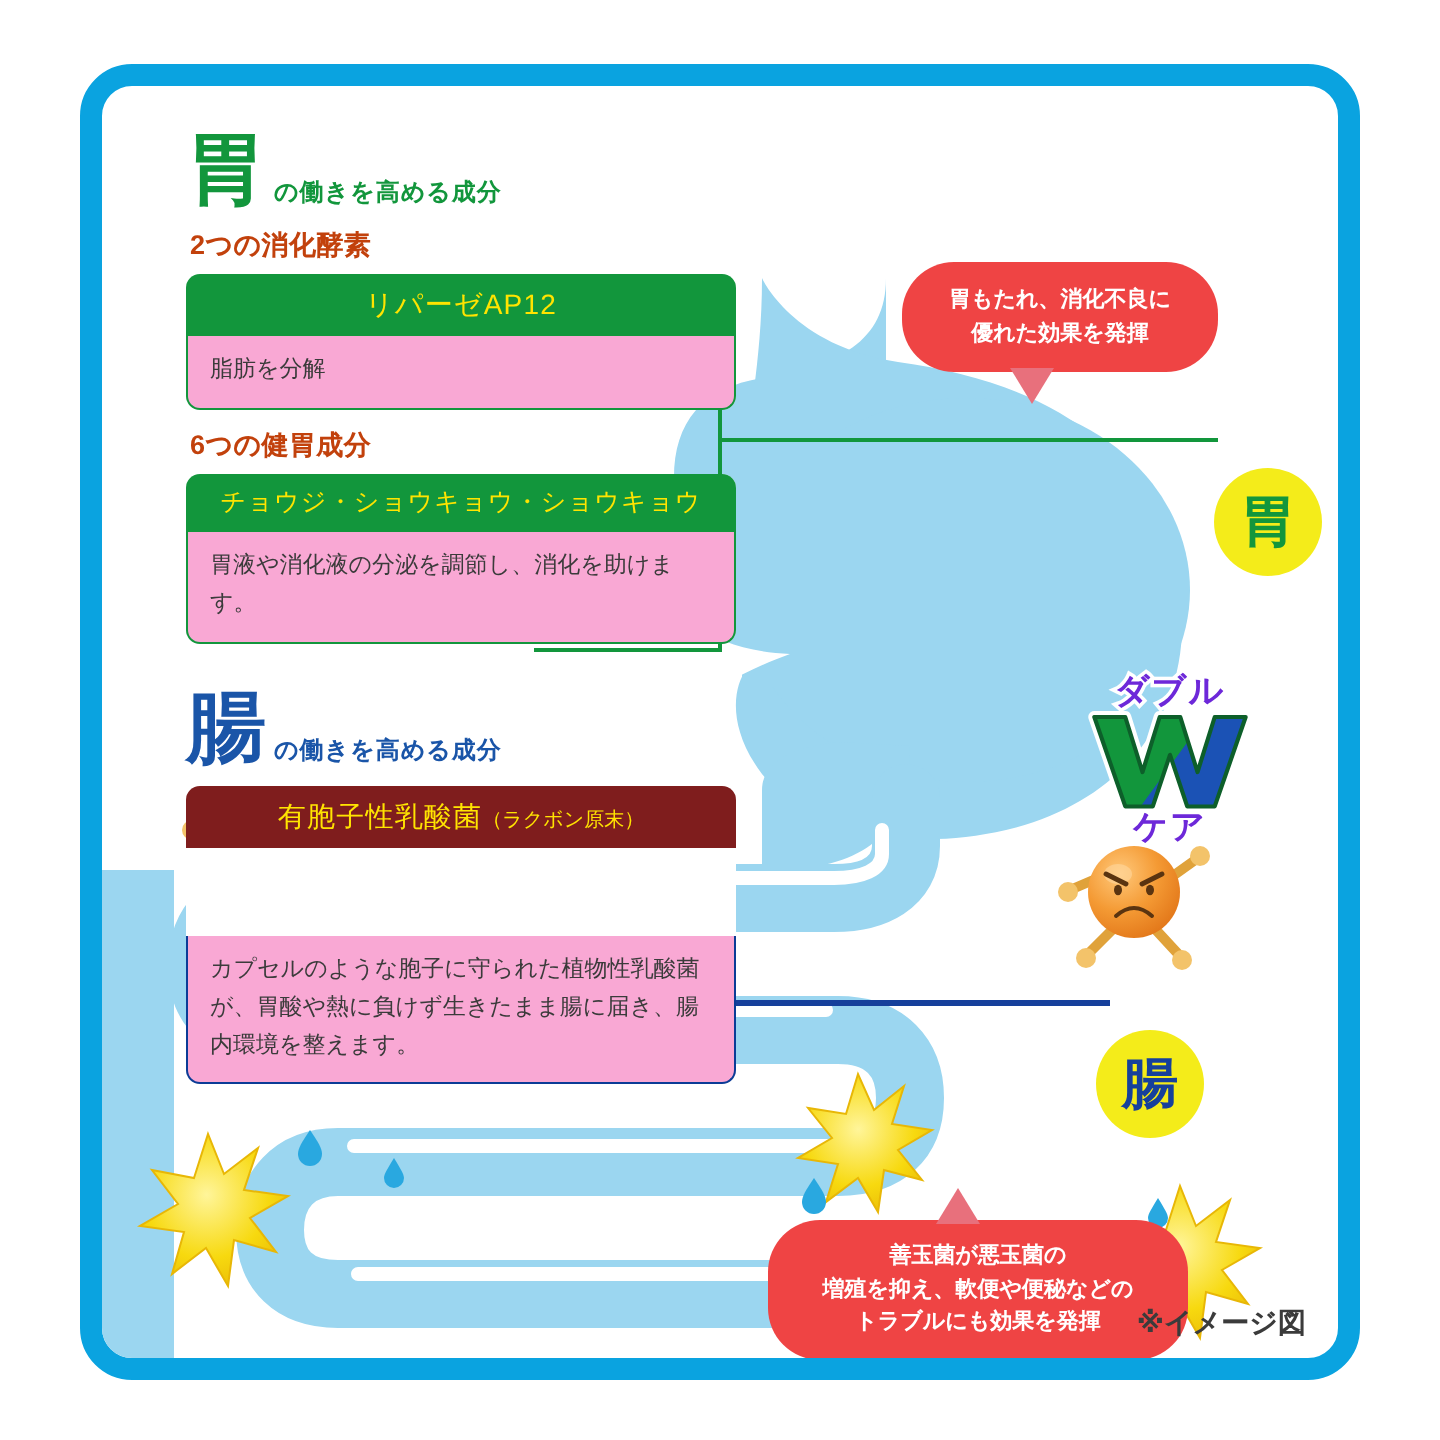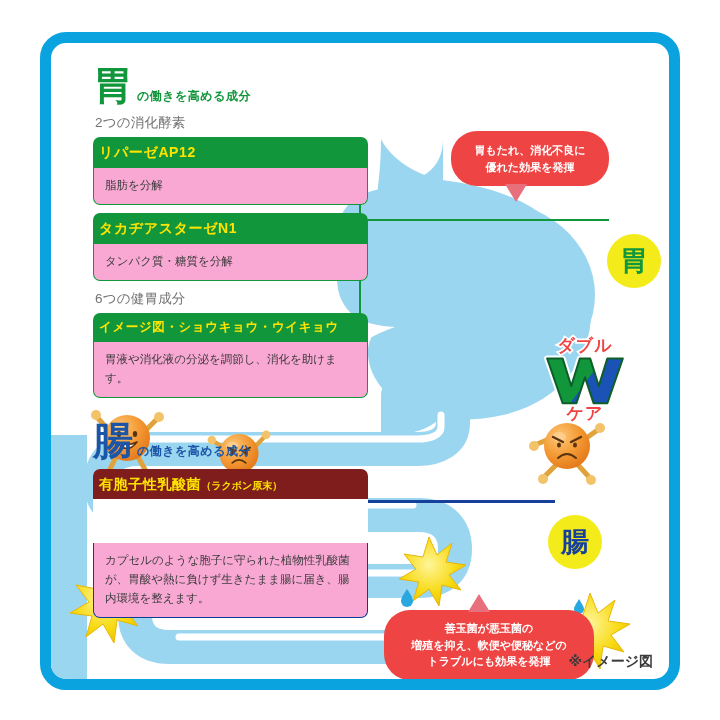--- a/index.html
+++ b/index.html
@@ -67,37 +67,38 @@
     font-weight: bold;
     padding-bottom: 3px;
     margin-left: 5px;
     letter-spacing: 0.5px;
   }
   .green-txt { color: #12963c; }
   .navy-txt  { color: #1a55a8; }
 
   .sub-label {
     font-size: 13.5px;
-    font-weight: normal;
-    color: #737373;
+    font-weight: bold;
+    color: #c2410c;
     margin: 9px 0 5px 2px;
     letter-spacing: 0.2px;
   }
 
   
   .card {
     border-radius: 7px;
     margin-bottom: 8px;
     background: #fff;
     position: relative;
     z-index: 4;
   }
   .card .hd {
     border-radius: 7px 7px 0 0;
-    font-weight: bold;
+    text-align: center;
+    font-weight: normal;
     color: #ffe400;
     padding: 6px 6px 6px;
     font-size: 14px;
     letter-spacing: 0.6px;
     line-height: 1.35;
   }
   .card.green .hd { background: #12963c; }
   .card.navy  .hd { background: #7f1d1d; border-radius: 7px 7px 0 0; }
 
   .card .bd {
@@ -190,21 +191,21 @@
   #wlogo {
     position: absolute;
     left: 491px; top: 294px;
     width: 86px;
     text-align: center;
     z-index: 9;
   }
   #wlogo .cap, #wlogo .foot {
     font-size: 17px;
     font-weight: bold;
-    color: #ef4444;
+    color: #6d28d9;
     letter-spacing: 1px;
     -webkit-text-stroke: 3.5px #ffffff;
     paint-order: stroke fill;
     line-height: 1.05;
   }
   #wlogo .wbox {
     position: relative;
     height: 54px;
     margin: -2px 0;
   }
@@ -387,30 +388,26 @@
         <span class="rest green-txt">の働きを高める成分</span>
       </div>
 
       <div class="sub-label">2つの消化酵素</div>
 
       <div class="card green">
         <div class="hd">リパーゼAP12</div>
         <div class="bd">脂肪を分解</div>
       </div>
 
-      <div class="card green">
-        <div class="hd">タカヂアスターゼN1</div>
-        <div class="bd">タンパク質・糖質を分解</div>
-      </div>
 
       <div class="sub-label">6つの健胃成分</div>
 
       <div class="card green">
         <div class="hd multiline">
-          <div>イメージ図・ショウキョウ・ウイキョウ</div>
+          <div>チョウジ・ショウキョウ・ショウキョウ</div>
         </div>
         <div class="bd">胃液や消化液の分泌を調節し、消化を助けます。</div>
       </div>
 
       <div class="sec-head" style="margin-top:22px;">
         <span class="kanji navy-txt">腸</span>
         <span class="rest navy-txt">の働きを高める成分</span>
       </div>
 
       <div class="card navy" style="margin-top:6px;">

